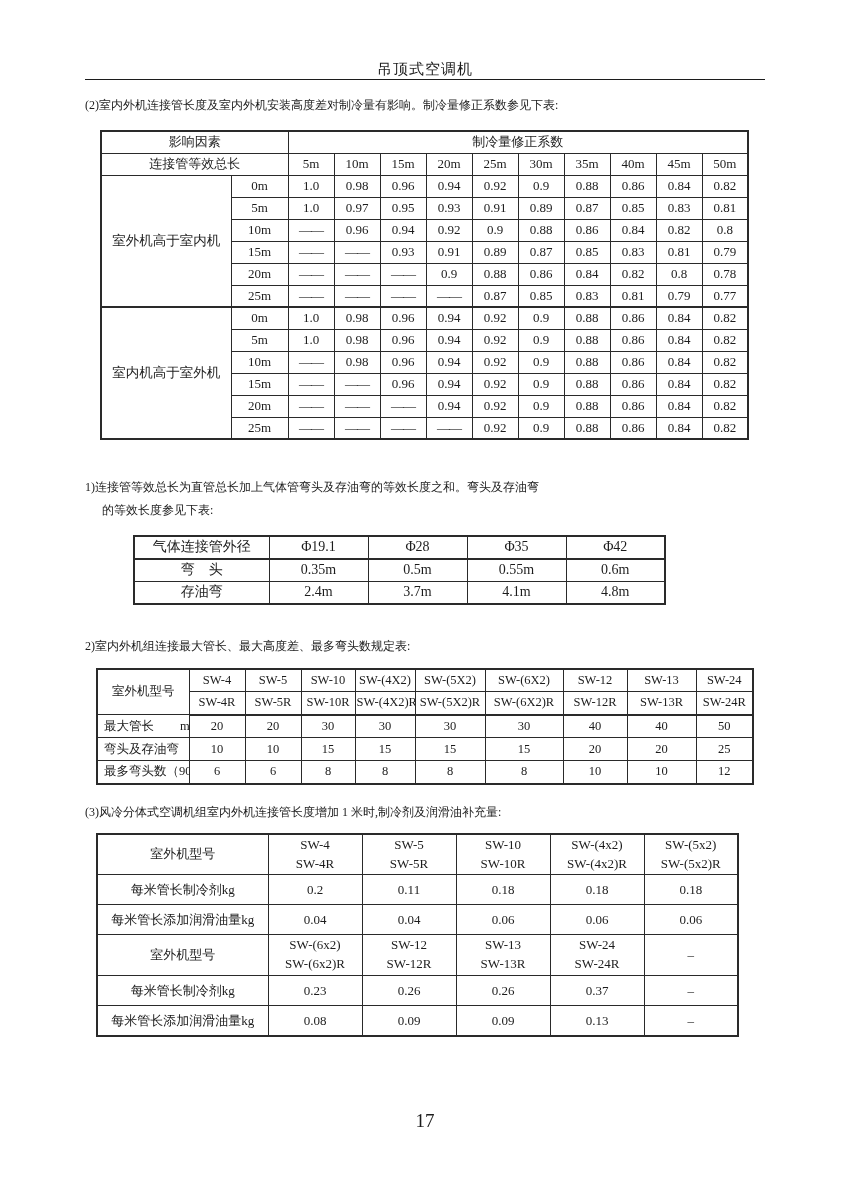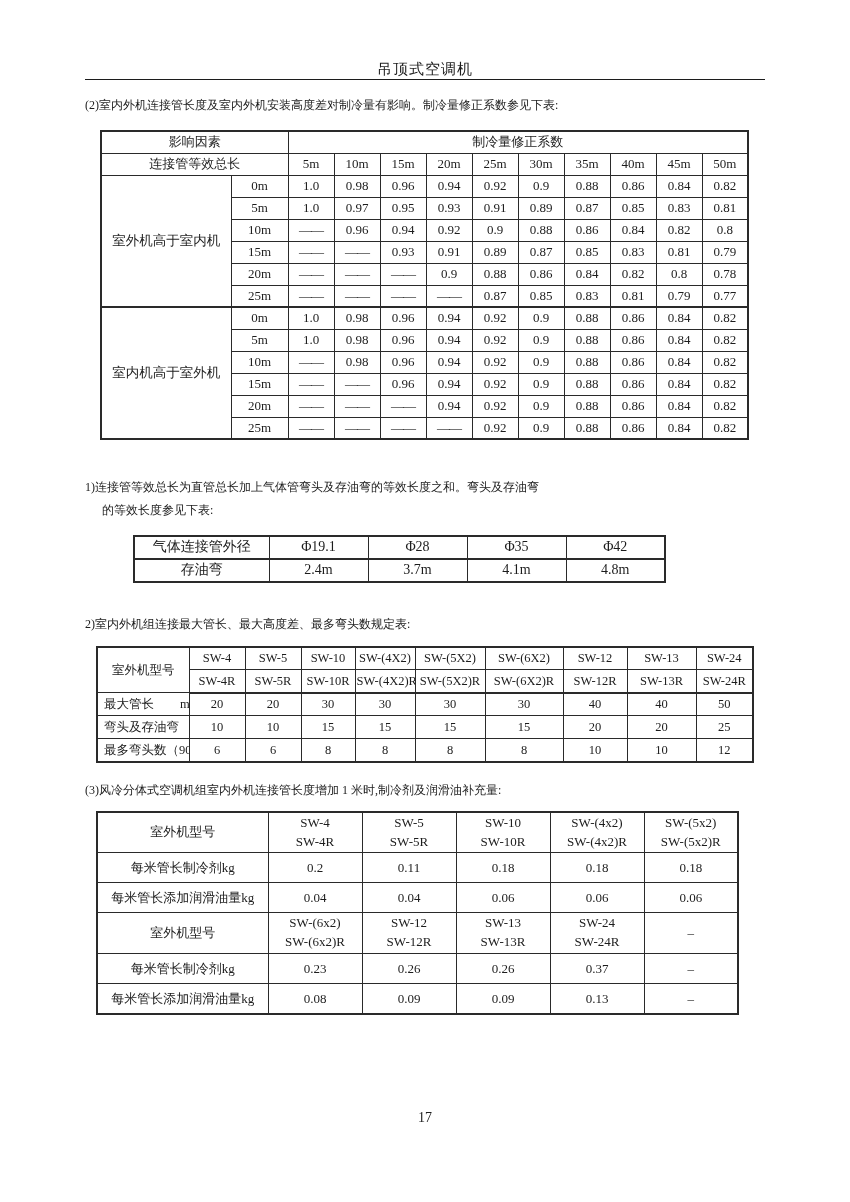--- a/index.html
+++ b/index.html
@@ -74,21 +74,21 @@
   #refrig-table col.r-val { width:94px; }
   #refrig-table tr.model-row td { height:40px; white-space:normal; line-height:1.45; }
   #refrig-table tr.data-row td { height:30px; }
 
   
   .page-number {
     position:absolute;
     left:0; right:0;
     top:1110px;
     text-align:center;
-    font-size:14px;
+    font-size:19px;
   }
 </style>
 </head>
 <body>
 
 <div class="content">
 
   <div class="doc-header">
     <span>吊顶式空调机</span>
   </div>
@@ -302,20 +302,27 @@
         <col class="e-val">
         <col class="e-val">
     </colgroup>
     <tbody>
         <tr>
           <td>气体连接管外径</td>
           <td>Φ19.1</td>
           <td>Φ28</td>
           <td>Φ35</td>
           <td>Φ42</td>
+        </tr>
+        <tr>
+          <td>弯　头</td>
+          <td>0.35m</td>
+          <td>0.5m</td>
+          <td>0.55m</td>
+          <td>0.6m</td>
         </tr>
         <tr>
           <td>存油弯</td>
           <td>2.4m</td>
           <td>3.7m</td>
           <td>4.1m</td>
           <td>4.8m</td>
         </tr>
       </tbody>
   </table>

